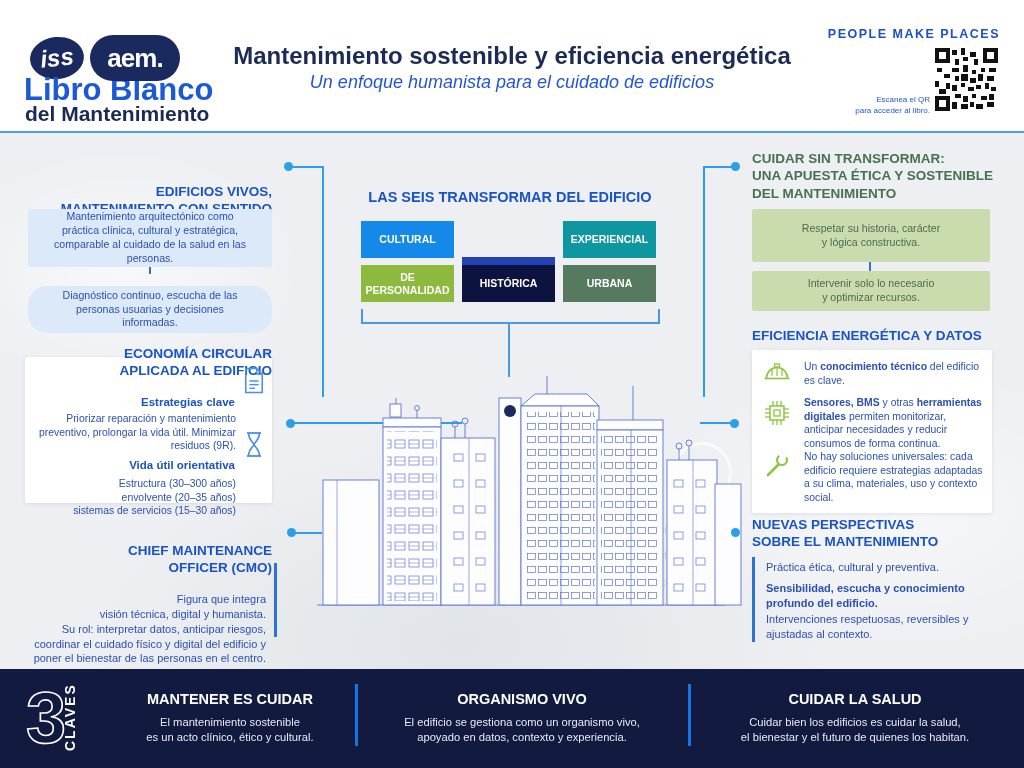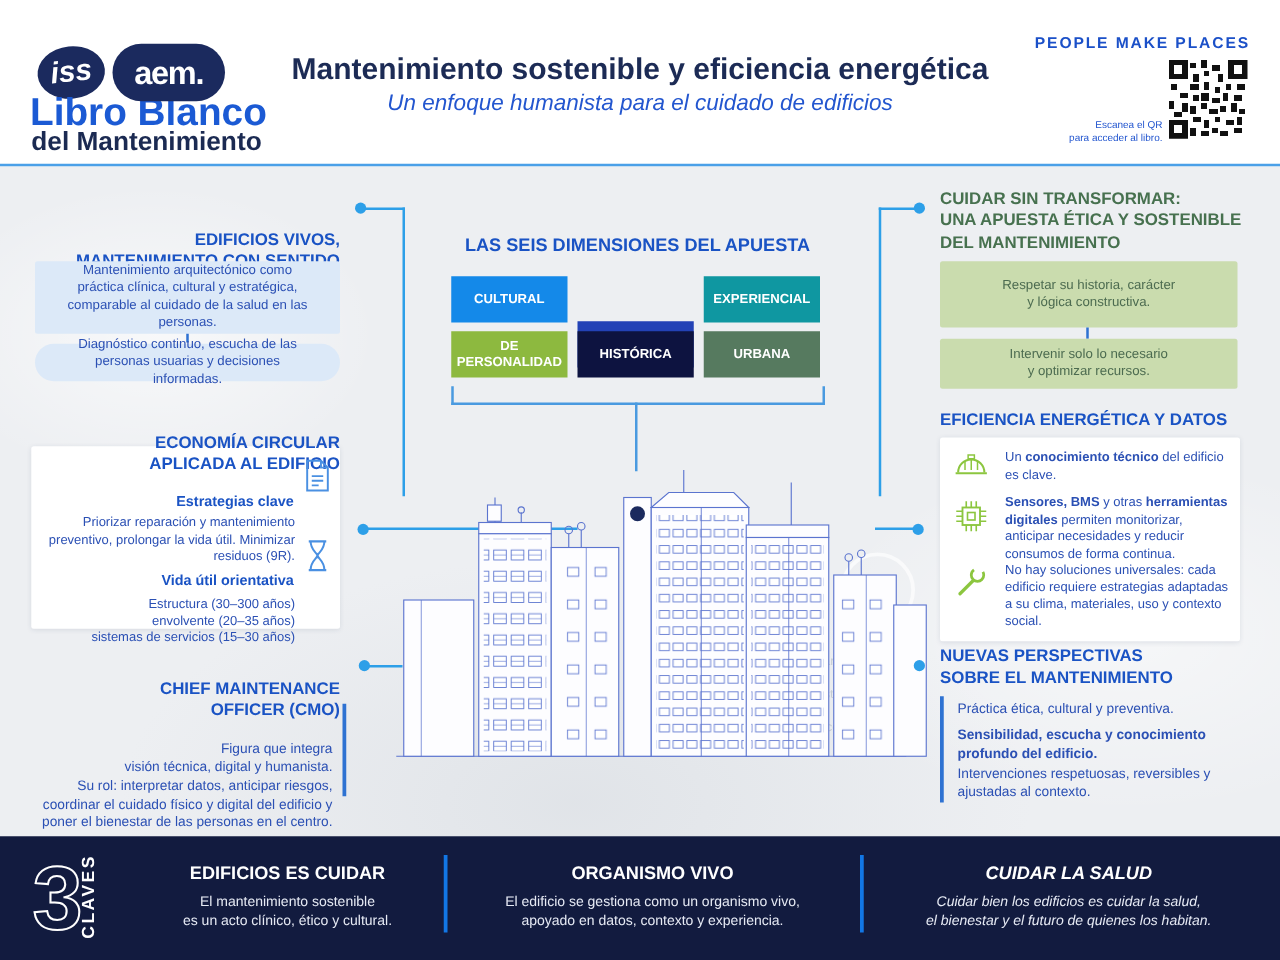--- a/index.html
+++ b/index.html
@@ -144,21 +144,21 @@
 
   <div class="abs sec-title r" style="left:20px;top:158px;width:252px;">EDIFICIOS VIVOS,
 MANTENIMIENTO CON SENTIDO</div>
   <div class="abs dot" style="left:284px;top:162px;"></div>
   <div class="abs hline" style="left:288px;top:166px;width:36px;"></div>
   <div class="abs vline" style="left:322px;top:166px;height:231px;"></div>
   <div class="abs bluebox" style="left:28px;top:209px;width:244px;height:58px;">
       <span>Mantenimiento arquitectónico como práctica clínica, cultural y estratégica, comparable al cuidado de la salud en las personas.</span>
     </div>
   <div class="abs linkline" style="left:149px;top:267px;height:7px;"></div>
-  <div class="abs bluebox" style="left:28px;top:275px;width:244px;height:30px;border-radius:19px;">
+  <div class="abs bluebox" style="left:28px;top:286px;width:244px;height:47px;border-radius:19px;">
       <span>Diagnóstico continuo, escucha de las personas usuarias y decisiones informadas.</span>
     </div>
 
   <div class="abs sec-title r" style="left:20px;top:320px;width:252px;">ECONOMÍA CIRCULAR
 APLICADA AL EDIFICIO</div>
   <div class="abs whitebox" style="left:25px;top:357px;width:247px;height:146px;"></div>
   <svg class="abs icon" style="left:243px;top:367px;" width="22" height="27" viewBox="0 0 24 29">
     <path d="M3 1.5 h12 l6 6 v20 h-18 z" fill="none" stroke="#4a90e2" stroke-width="1.7"></path>
     <path d="M15 1.5 v6 h6" fill="none" stroke="#4a90e2" stroke-width="1.7"></path>
     <line x1="7" y1="15" x2="17" y2="15" stroke="#4a90e2" stroke-width="1.6"></line>
@@ -181,21 +181,21 @@
 
   <div class="abs sec-title r" style="left:20px;top:517px;width:252px;">CHIEF MAINTENANCE
 OFFICER (CMO)</div>
   <div class="abs bar" style="left:274px;top:563px;height:74px;"></div>
   <div class="abs body-txt r" style="left:30px;top:567px;width:236px;font-size:11px;">Figura que integra
 visión técnica, digital y humanista.</div>
   <div class="abs body-txt r" style="left:22px;top:597px;width:244px;font-size:11px;">Su rol: interpretar datos, anticipar riesgos, coordinar el cuidado físico y digital del edificio y poner el bienestar de las personas en el centro.</div>
   <div class="abs dot" style="left:287px;top:528px;"></div>
   <div class="abs hline" style="left:291px;top:532px;width:31px;"></div>
 
-  <div class="abs center-title">LAS SEIS DIMENSIONES DEL APUESTA</div>
+  <div class="abs center-title">LAS SEIS TRANSFORMAR DEL EDIFICIO</div>
   <div class="abs dim" style="left: 361px; top: 221px; background-color: rgb(20, 137, 233);"><span>CULTURAL</span></div>
   <div class="abs dim" style="left: 462px; top: 221px; background-color: rgb(35, 66, 182); margin-top: 36px;"><span>TÉCNICA</span></div>
   <div class="abs dim" style="left: 563px; top: 221px; background-color: rgb(15, 151, 161);"><span>EXPERIENCIAL</span></div>
   <div class="abs dim" style="left: 361px; top: 265px; background-color: rgb(141, 185, 63);"><span>DE
 PERSONALIDAD</span></div>
   <div class="abs dim" style="left: 462px; top: 265px; background-color: rgb(13, 19, 64);"><span>HISTÓRICA</span></div>
   <div class="abs dim" style="left: 563px; top: 265px; background-color: rgb(86, 122, 95);"><span>URBANA</span></div>
   <div class="abs bracket"></div>
   <div class="abs vline" style="left:508px;top:322px;height:55px;background:#4a9ae0;"></div>
 
@@ -311,31 +311,31 @@
   <div class="abs body-txt" style="left:766px;top:612px;width:210px;font-size:11px;">Intervenciones respetuosas, reversibles y ajustadas al contexto.</div>
   <div class="abs dot" style="left:731px;top:528px;"></div>
   <div class="abs hline" style="left:704px;top:532px;width:31px;"></div>
 
   <div class="abs footer">
     <svg style="position:absolute;left:24px;top:14px;" width="44" height="70" viewBox="0 0 44 70">
       <text x="22" y="60" text-anchor="middle" font-family="Liberation Sans, sans-serif" font-size="72" font-weight="bold" fill="none" stroke="#ffffff" stroke-width="1.6">3</text>
     </svg>
     <div class="claves">CLAVES</div>
     <div class="f-col" style="left:118px;top:22px;width:224px;">
-      <div class="f-title">EDIFICIOS ES CUIDAR</div>
+      <div class="f-title">MANTENER ES CUIDAR</div>
       <div class="f-text">El mantenimiento sostenible
 es un acto clínico, ético y cultural.</div>
     </div>
     <div class="f-sep" style="left:355px;"></div>
     <div class="f-col" style="left:372px;top:22px;width:300px;">
       <div class="f-title">ORGANISMO VIVO</div>
       <div class="f-text">El edificio se gestiona como un organismo vivo,
 apoyado en datos, contexto y experiencia.</div>
     </div>
     <div class="f-sep" style="left:688px;"></div>
-    <div class="f-col" style="left:702px;top:22px;width:306px;font-style:italic;">
+    <div class="f-col" style="left:702px;top:22px;width:306px;">
       <div class="f-title">CUIDAR LA SALUD</div>
       <div class="f-text">Cuidar bien los edificios es cuidar la salud,
 el bienestar y el futuro de quienes los habitan.</div>
     </div>
   </div>
 
 </div>
 
 </body></html>

